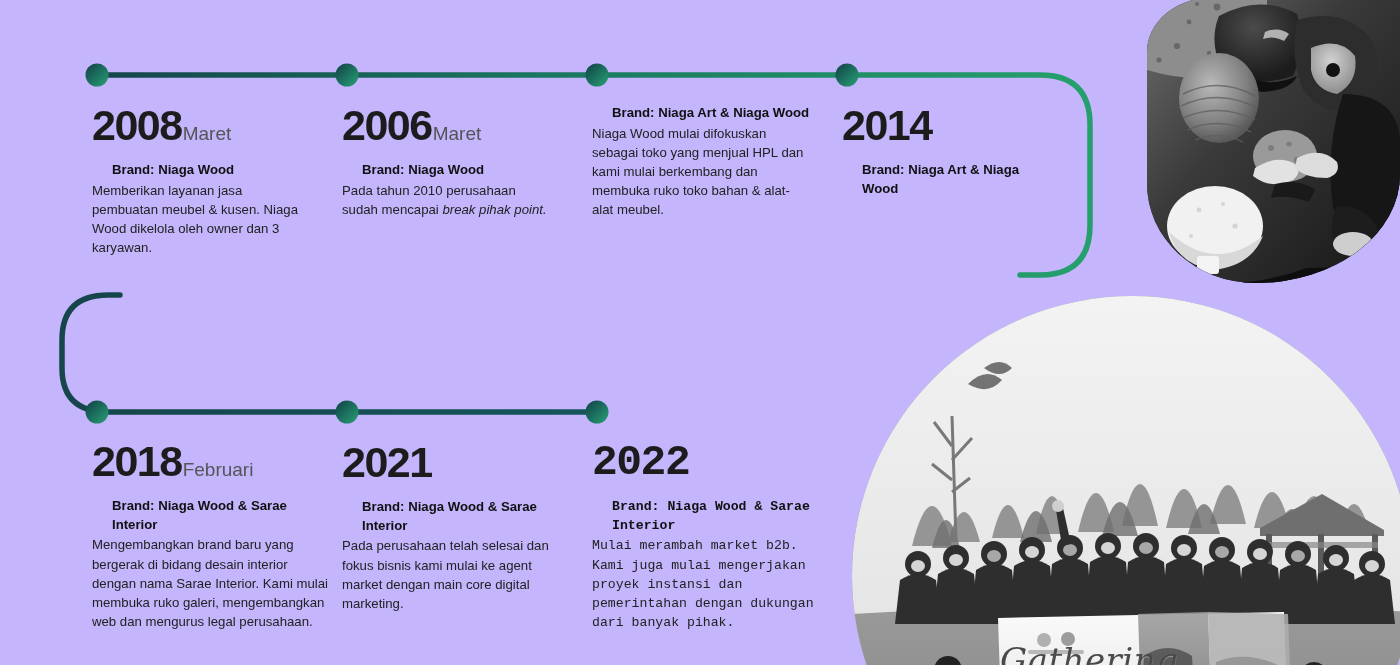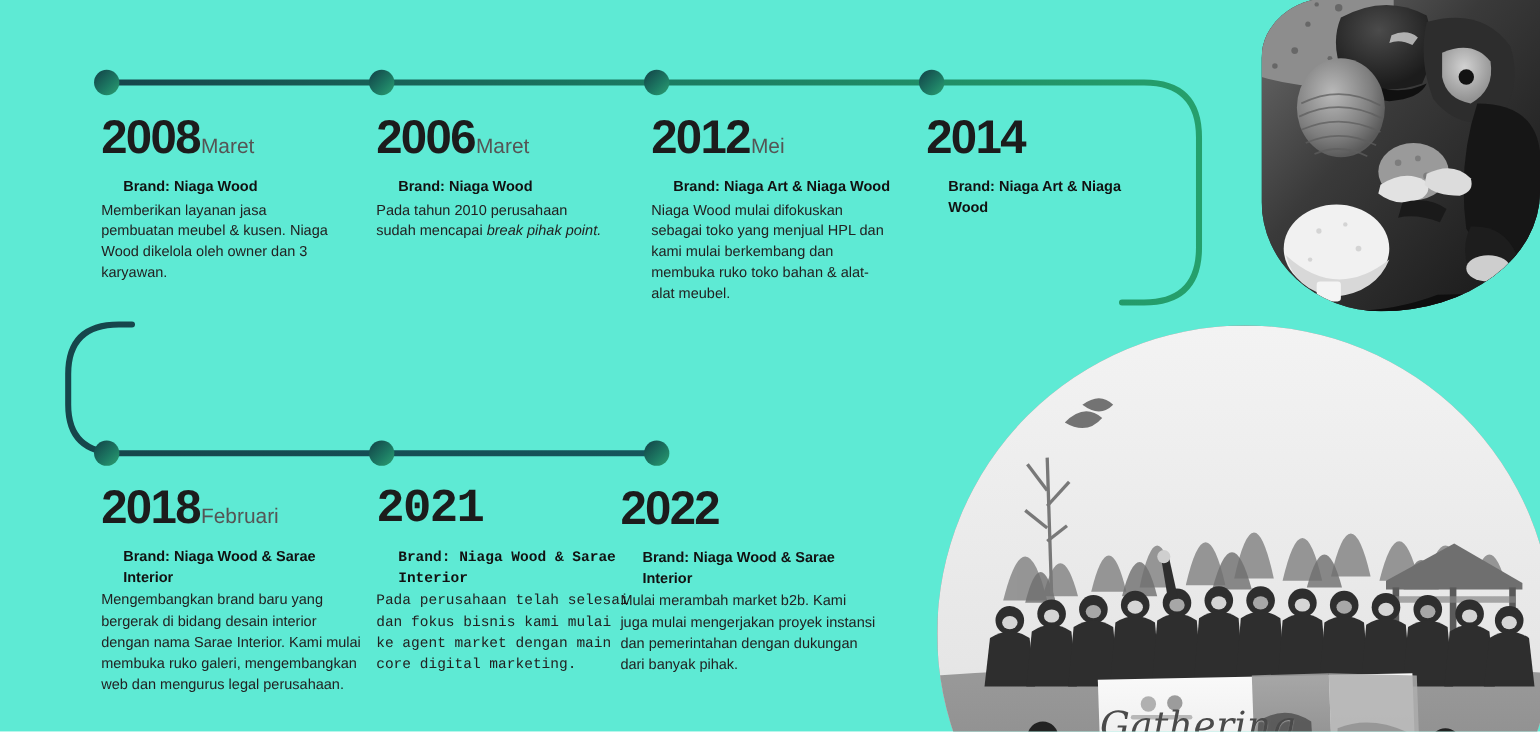--- a/index.html
+++ b/index.html
@@ -6,21 +6,21 @@
   * { margin:0; padding:0; box-sizing:border-box; }
   html, body {
     width:1400px; height:665px;
     background:#ffffff;
     font-family:"Liberation Sans", sans-serif;
     overflow:hidden;
   }
   #stage {
     position:relative;
     width:1400px; height:665px;
-    background:#5eead4;
+    background:#c4b5fd;
   }
 
   
   #rail {
     position:absolute; left:0; top:0;
     width:1400px; height:665px;
     pointer-events:none;
   }
 
   
@@ -61,22 +61,22 @@
     line-height:1.45;
   }
   .desc i { font-style:italic; }
 
   
   .m-2008 { left:92px;  top:104px; width:210px; }
   .m-2009 { left:342px; top:104px; width:205px; }
   .m-2012 { left:592px; top:104px; width:218px; }
   .m-2014 { left:842px; top:104px; width:215px; }
   .m-2018 { left:92px;  top:440px; width:240px; }
-  .m-2021 { left:342px; top:441px; width:232px;font-family:Liberation Mono, monospace; }
-  .m-2022 { left:564px; top:441px; width:232px; }
+  .m-2021 { left:342px; top:441px; width:232px; }
+  .m-2022 { left:592px; top:441px; width:232px;font-family:Liberation Mono, monospace; }
 
   
   .photo {
     position:absolute;
     overflow:hidden;
     filter:grayscale(100%);
   }
   
   #photo-top {
     left:1147px; top:-2px;
@@ -155,23 +155,20 @@
 
   <div class="milestone m-2009">
     <div class="year-line">
       <span class="year">2006</span><span class="month">Maret</span>
     </div>
     <div class="brand">Brand: Niaga Wood</div>
     <div class="desc"><span>Pada tahun 2010 perusahaan sudah mencapai </span><i>break pihak point.</i></div>
   </div>
 
   <div class="milestone m-2012">
-    <div class="year-line">
-      <span class="year">2012</span><span class="month">Mei</span>
-    </div>
     <div class="brand">Brand: Niaga Art &amp; Niaga Wood</div>
     <div class="desc"><span>Niaga Wood mulai difokuskan sebagai toko yang menjual HPL dan kami mulai berkembang dan membuka ruko toko bahan &amp; alat-alat meubel.</span><i></i></div>
   </div>
 
   <div class="milestone m-2014">
     <div class="year-line">
       <span class="year">2014</span><span class="month"></span>
     </div>
     <div class="brand">Brand: Niaga Art &amp; Niaga Wood</div>
   </div>

